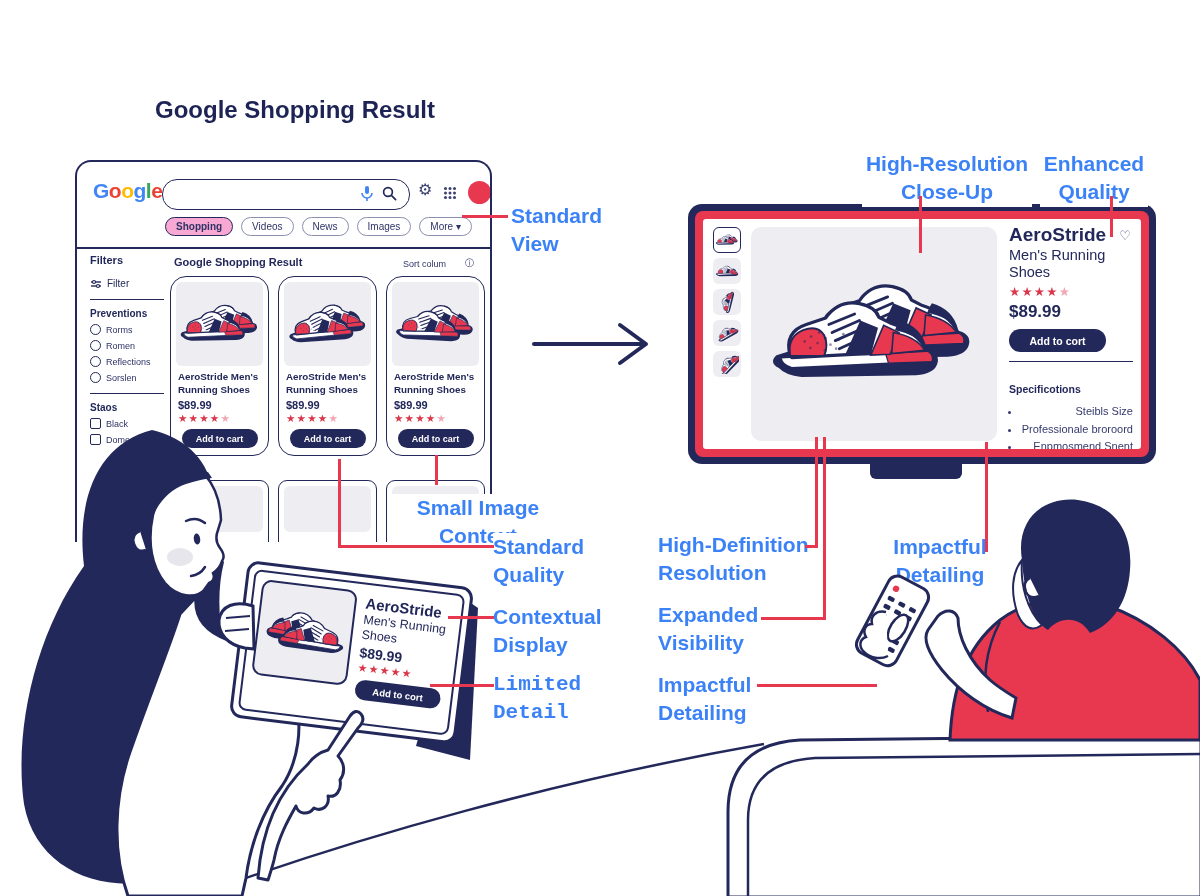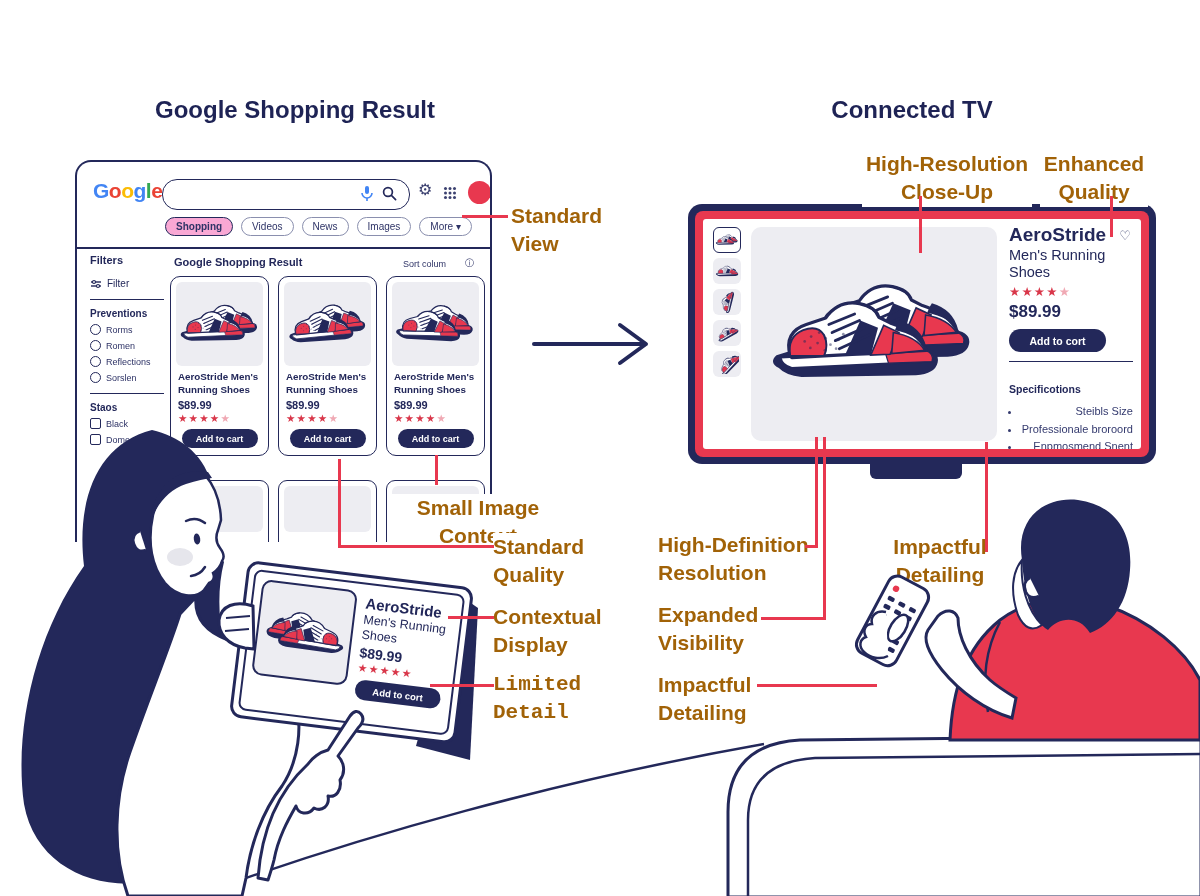--- a/index.html
+++ b/index.html
@@ -31,21 +31,21 @@
   .filter-row{margin-top:12px;display:flex;align-items:center;gap:5px;font-size:10px;}
   .sb-hr{border:none;border-top:1.3px solid #23285A;margin:10px 0 8px;width:74px;}
   .sb-g{font-size:10px;font-weight:700;margin-bottom:2px;}
   .opt{display:flex;align-items:center;gap:5px;margin-top:5px;font-size:9px;color:#2E3366;}
   .radio{width:9px;height:9px;border:1.4px solid #23285A;border-radius:50%;flex:none;}
   .cbx{width:9px;height:9px;border:1.4px solid #23285A;border-radius:2px;flex:none;}
   
   .results-h{position:absolute;left:97px;top:94px;font-size:11px;font-weight:700;}
   .sort{position:absolute;right:16px;top:95px;font-size:9px;display:flex;align-items:center;gap:19px;color:#2E3366;}
   .cards{position:absolute;left:93px;top:114px;display:flex;gap:9px;}
-  .card{width:97px;border:1.5px solid #23285A;border-radius:10px;background:#fff;}
+  .card{width:97px;border:1.5px solid #23285A;border-radius:16px;background:#fff;}
   .card-img{margin:5px;height:84px;background:#EDEDF2;border-radius:6px;display:flex;align-items:center;justify-content:center;}
   .card-name{margin:4px 7px 0;font-size:9.8px;font-weight:700;line-height:1.3;}
   .card-price{margin:3px 7px 0;font-size:11px;font-weight:800;}
   .stars{letter-spacing:1.2px;color:#D9374A;}
   .card-stars{margin:1px 7px 0;font-size:10.5px;}
   .star-half{color:#F0A9B4;}
   .pill-btn{background:#23285A;color:#fff;border:none;border-radius:10px;display:flex;align-items:center;
     justify-content:center;cursor:pointer;font-family:"Liberation Sans",sans-serif;}
   .card-btn{margin:5px auto 7px;width:76px;height:19px;font-size:9px;font-weight:600;}
   .row2{position:absolute;left:93px;top:318px;display:flex;gap:9px;}
@@ -74,21 +74,21 @@
   .tv-hr{border:none;border-top:1.2px solid #23285A;margin:9px 0 0;}
   .spec-h{font-size:10.5px;font-weight:700;margin-top:21px;}
   .tv-specs{margin:8px 0 0 12px;padding:0;font-size:11px;color:#343A6E;line-height:1.6;text-align:right;}
   .swatches{margin-top:9px;display:flex;align-items:center;gap:13px;padding-left:3px;}
   .sw-red{width:21px;height:21px;border-radius:50%;background:#E8384F;
     box-shadow:0 0 0 2px #fff,0 0 0 3.6px #23285A;cursor:pointer;}
   .sw-navy{width:21px;height:21px;border-radius:50%;background:#23285A;cursor:pointer;}
   .tv-stand{position:absolute;left:870px;top:462px;width:92px;height:17px;background:#23285A;
     border-radius:0 0 6px 6px;z-index:3;}
   
-  .ann{position:absolute;font-size:21px;font-weight:600;line-height:1.35;color:#a16207;
+  .ann{position:absolute;font-size:21px;font-weight:600;line-height:1.35;color:#3b82f6;
     white-space:pre-line;background:#fff;z-index:4;}
   .ctr{text-align:center;}
   .rline{position:absolute;background:#E8384F;z-index:8;}
   
   .tablet{position:absolute;left:248px;top:560px;width:228px;height:158px;background:#fff;
     border:3.5px solid #23285A;border-radius:12px;transform:rotate(7deg);transform-origin:top left;
     z-index:6;box-sizing:border-box;}
   .tab-screen{position:absolute;inset:5px;border:2px solid #23285A;border-radius:8px;
     display:flex;padding:7px;box-sizing:border-box;}
   .tab-img{width:92px;height:92px;background:#EDEDF2;border:2px solid #23285A;border-radius:10px;
@@ -143,21 +143,20 @@
         <path d="M116,21 Q128,23 136,31" stroke="#23285A" stroke-width="3" fill="none" stroke-linecap="round"></path>
       </g>
       <g id="shoepair">
         <use href="#shoe" transform="translate(42,-2) scale(0.95)"></use>
         <use href="#shoe" transform="translate(0,18) scale(0.97)"></use>
       </g>
     </defs>
   </svg>
 
   <div class="big-title" style="left:95px;width:400px;">Google Shopping Result</div>
-  <div class="big-title" style="left:712px;width:400px;">Connected TV</div>
 
   <div class="browser">
     <div class="logo"><span class="c-blue">G</span><span class="c-red">o</span><span class="c-yellow">o</span><span class="c-blue">g</span><span class="c-green">l</span><span class="c-red">e</span></div>
     <div class="searchbar">
       <input placeholder="" style="">
       <svg class="sb-ic" style="right:36px;" width="12" height="16" viewBox="0 0 12 16">
         <rect x="4" y="0" width="4" height="8" rx="2" fill="#4285F4"></rect>
         <path d="M1,7 a5,5 0 0 0 10,0" fill="none" stroke="#4285F4" stroke-width="1.6"></path>
         <line x1="6" y1="12" x2="6" y2="15" stroke="#4285F4" stroke-width="1.6"></line>
       </svg>

